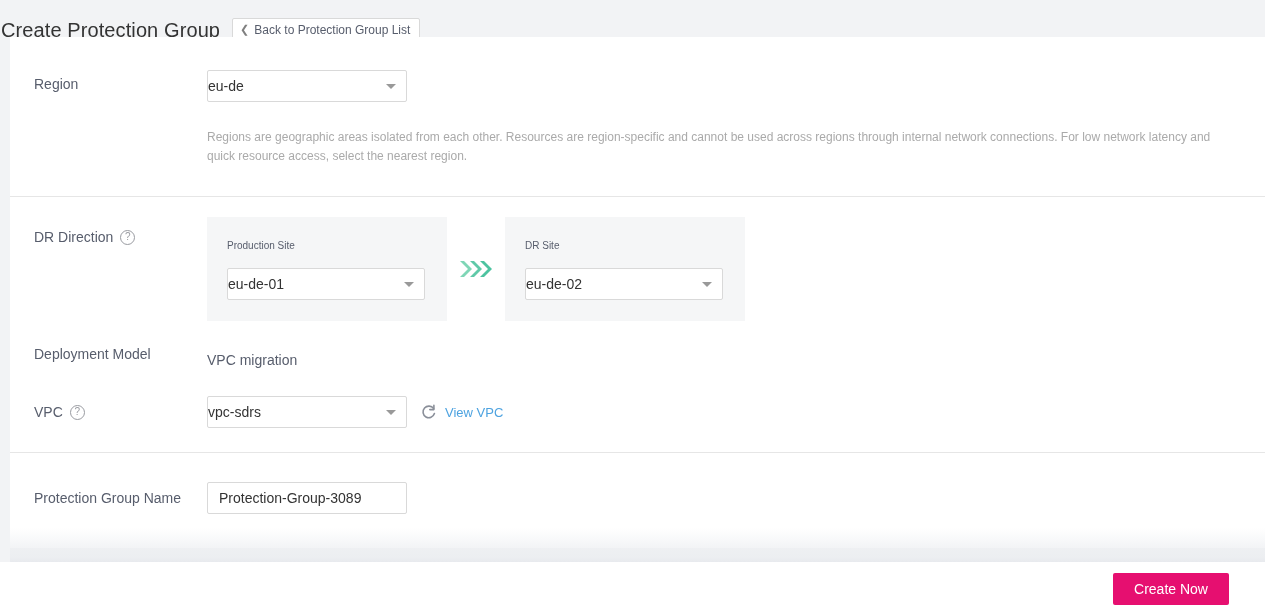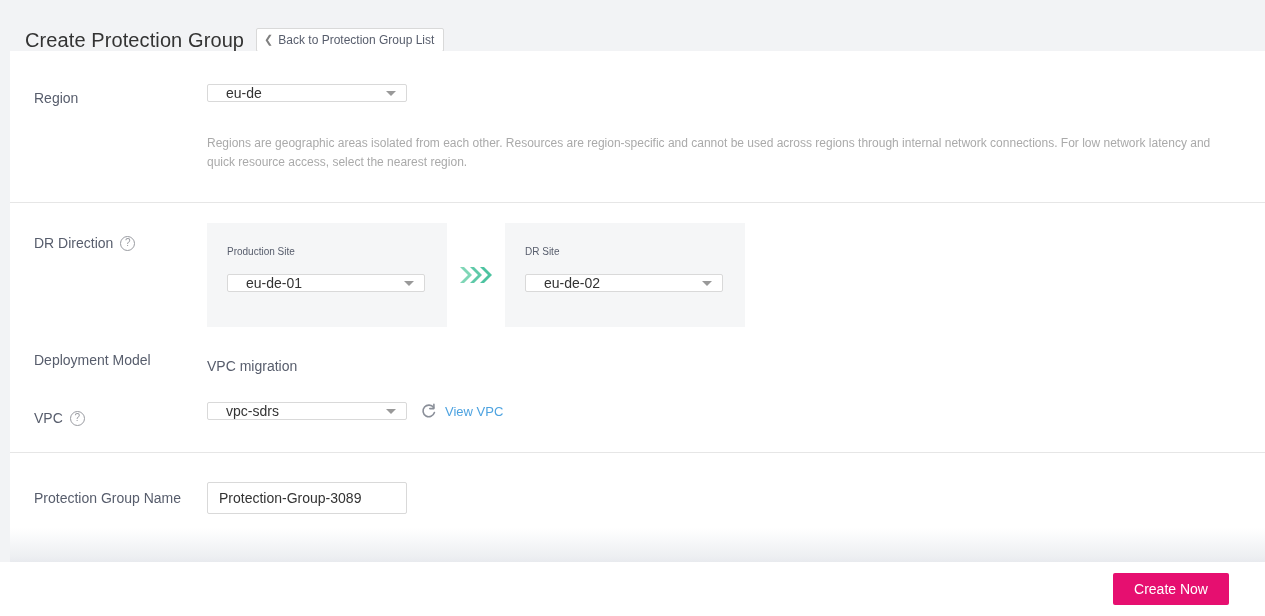--- a/index.html
+++ b/index.html
@@ -16,26 +16,26 @@
   .page {
     position: relative;
     width: 1265px;
     height: 616px;
     background: #f2f3f5;
   }
 
   
   .page-header {
     position: absolute;
-    left: 0; top: 14px;
+    left: 0; top: 4px;
     width: 1265px; height: 51px;
     background: #f2f3f5;
     display: flex;
     align-items: center;
-    padding-left: 25px;
+    padding-left: 1px;
   }
   .page-title {
     font-size: 20px;
     color: #333333;
     font-weight: normal;
     letter-spacing: 0.1px;
     line-height: 24px;
     white-space: nowrap;
   }
   .back-btn {
@@ -59,21 +59,21 @@
   }
   .back-btn .back-label {
     font-size: 12px;
     color: #575d6c;
     line-height: 1;
   }
 
   
   .card {
     position: absolute;
-    left: 10px; top: 51px;
+    left: 10px; top: 37px;
     width: 1255px;
     height: 511px;
     background: #ffffff;
     overflow: hidden;
   }
 
   .fade-bottom {
     position: absolute;
     left: 10px;
     top: 528px;
@@ -121,27 +121,27 @@
     line-height: 1;
     margin-left: 7px;
     cursor: pointer;
     font-family: "Liberation Sans", sans-serif;
   }
   .help-icon span { position: relative; top: -0.5px; }
 
   
   .select {
     position: relative;
-    height: 18px;
+    height: 32px;
     border: 1px solid #d9d9d9;
     border-radius: 2px;
     background: #ffffff;
     display: flex;
     align-items: center;
-    padding: 0 28px 0 18px;
+    padding: 0 28px 0 0;
     font-size: 14px;
     color: #333333;
     cursor: pointer;
     user-select: none;
   }
   .select .caret {
     position: absolute;
     right: 10px;
     top: 50%;
     margin-top: -2px;

